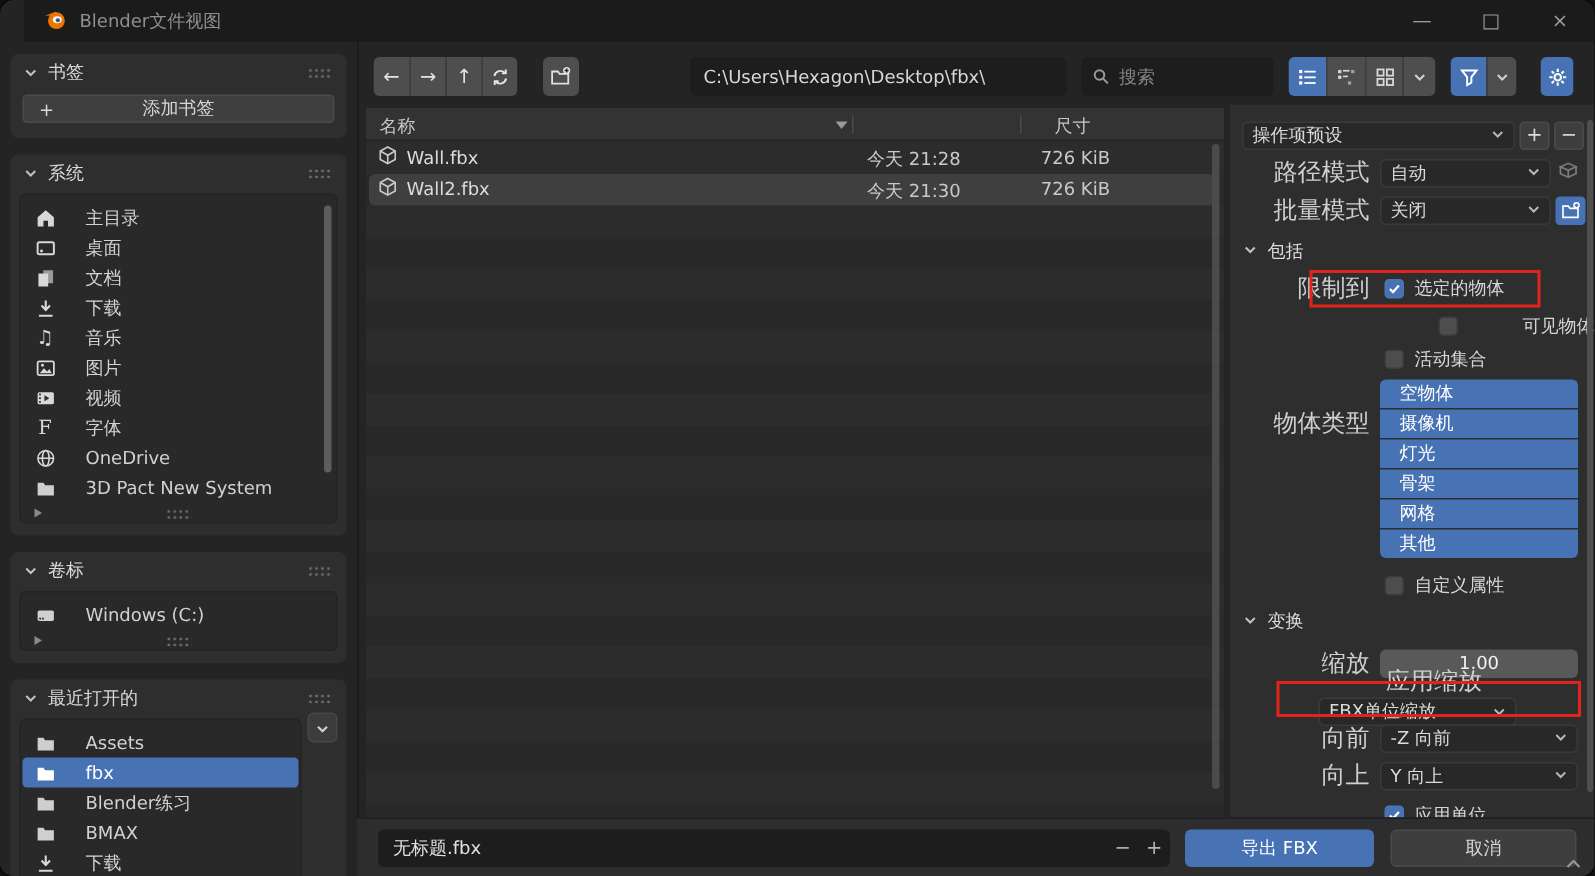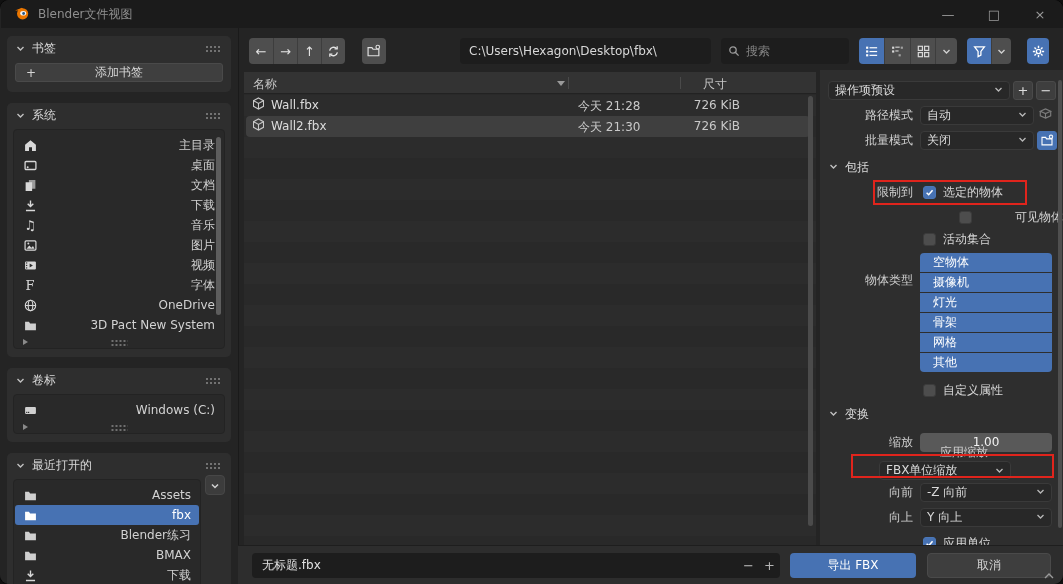--- a/index.html
+++ b/index.html
@@ -2,21 +2,21 @@
 <html><head>
 <meta charset="utf-8">
 <style>
   * { margin:0; padding:0; box-sizing:border-box; }
   html,body { background:#111; }
   body { font-family:"DejaVu Sans","Liberation Sans",sans-serif; }
   .window { position:relative; width:1063px; height:584px; background:#242424;
             border-radius:9px; overflow:hidden; outline:1px solid #0a0a0a; }
 
   
-  .titlebar { position:absolute; top:0; left:1px; right:0; height:28px; background:#1b1b1b;
+  .titlebar { position:absolute; top:0; left:16px; right:0; height:28px; background:#1b1b1b;
               display:flex; align-items:center; }
   .titlebar .logo { margin-left:12px; }
   .titlebar .title { margin-left:8px; font-size:12px; color:#8f8f8f; }
   .wincontrols { margin-left:auto; display:flex; height:100%; }
   .winbtn { width:46px; height:100%; display:flex; align-items:center; justify-content:center;
             color:#9b9b9b; font-size:13px; }
 
   
   .sidebar { position:absolute; top:28px; left:0; width:238px; bottom:0; background:#242424;
              padding:8px 7px 0 7px; overflow:hidden; }
@@ -27,21 +27,21 @@
           background-image:radial-gradient(circle,#aaa 0.9px,transparent 1.1px);
           background-size:4px 4px; }
   .chev { flex:none; }
   .addbtn { margin:2px 8px 9px 8px; height:19px; background:#3f3f3f; border:1px solid #4a4a4a;
             border-radius:3px; display:flex; align-items:center; color:#d6d6d6; font-size:12px; position:relative; }
   .addbtn .plus { position:absolute; left:10px; }
   .addbtn .albl { width:100%; text-align:center; }
   .listbox { margin:1px 6px 7px 6px; background:#292929; border:1px solid #232323; border-radius:4px;
              padding:5px 0 0 0; position:relative; }
   .sitem { height:20px; display:flex; align-items:center; gap:20px; padding:0 9px;
-           color:#d2d2d2; font-size:12px; white-space:nowrap;justify-content:space-between; }
+           color:#d2d2d2; font-size:12px; white-space:nowrap; }
   .sitem .ic { flex:none; width:14px; display:flex; justify-content:center; }
   .sitem.sel { background:#4772b3; color:#fff; border-radius:3px; margin:0 1px; padding:0 8px; }
   .griprow { height:13px; position:relative; }
   .griprow .tri { position:absolute; left:9px; top:4px; width:0; height:0;
                   border-left:5px solid #8a8a8a; border-top:3px solid transparent; border-bottom:3px solid transparent; }
   .griprow .grip { position:absolute; left:50%; transform:translateX(-50%); top:4px; margin:0; }
   .vscroll { position:absolute; width:5px; border-radius:3px; background:#5d5d5d; }
   .recent-chevbtn { position:absolute; left:205px; top:447px; width:20px; height:20px;
                     background:#3c3c3c; border:1px solid #474747; border-radius:4px;
                     display:flex; align-items:center; justify-content:center; }
@@ -78,21 +78,21 @@
   .frow { position:absolute; left:0; right:0; height:21px; font-size:12px; color:#c9c9c9; }
   .frow .sel-bg { position:absolute; left:2px; right:6px; top:0; bottom:0; background:#3f3f3f; border-radius:4px; }
   .frow .fname { position:absolute; left:8px; top:2px; display:flex; gap:6px; align-items:center; color:#dcdcdc; }
   .frow .fdate { position:absolute; left:334px; top:3px; }
   .frow .fsize { position:absolute; left:430px; width:66px; top:3px; text-align:right; }
   .flscroll { position:absolute; right:3px; top:24px; width:5px; height:430px; background:#4b4b4b; border-radius:3px; }
 
   
   .rpanel { position:absolute; left:820px; top:70px; width:243px; height:475px; background:#2e2e2e; overflow:hidden; }
   .prow { position:absolute; left:0; width:243px; height:20px; display:flex; align-items:center; }
-  .plabel { width:93px; text-align:right; color:#cfcfcf; font-size:12px; flex:none; }
+  .plabel { width:93px; text-align:right; color:#cfcfcf; font-size:16px; flex:none; }
   .dd { margin-left:7px; width:132px; height:19px; background:#282828; border:1px solid #3a3a3a;
         border-radius:4px; display:flex; align-items:center; justify-content:space-between;
         color:#dadada; font-size:12px; padding:0 6px; }
   .dd.short { width:114px; }
   .sqbtn { width:20px; height:19px; background:#3e3e3e; border:1px solid #4a4a4a; border-radius:3px;
            display:flex; align-items:center; justify-content:center; color:#ddd; font-size:13px; margin-left:3px; }
   .sqbtn.blue { background:#4772b3; border-color:#4772b3; }
   .pheader { position:absolute; left:0; width:243px; height:18px; display:flex; gap:7px;
              align-items:center; padding-left:9px; color:#dcdcdc; font-size:12px; }
   .cb { flex:none; width:13px; height:13px; border-radius:3px; background:#4d4d4d;

